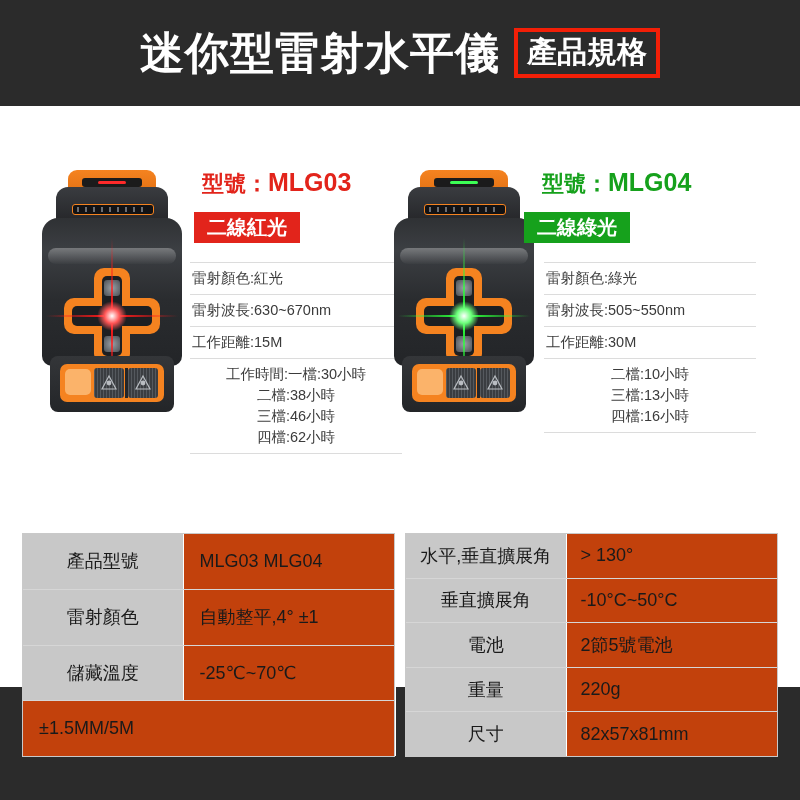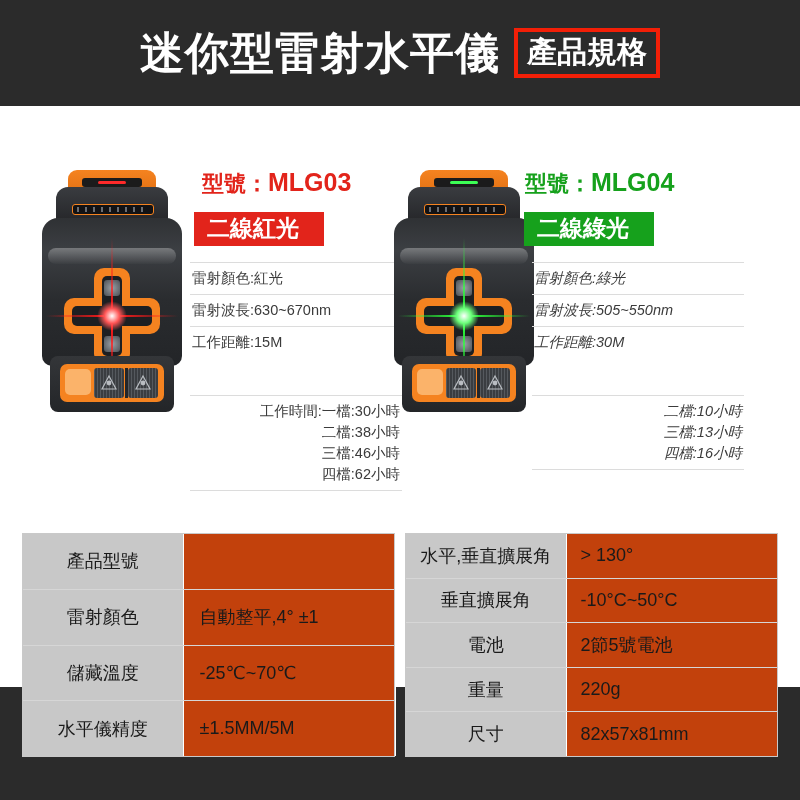--- a/index.html
+++ b/index.html
@@ -58,46 +58,46 @@
   .product{
     width:400px;height:330px;position:relative;
   }
   .model-title{
     position:absolute;top:22px;
     font-size:25px;font-weight:bold;white-space:nowrap;line-height:1;
   }
   .model-title .mt-label{font-size:22px;}
   .badge{
     position:absolute;top:64px;
-    color:#ffffff;font-size:23px;font-weight:bold;
-    padding:5px 25px 6px 13px;line-height:1;white-space:nowrap;
+    color:#ffffff;font-size:20px;font-weight:bold;
+    padding:5px 13px 6px 13px;line-height:1;white-space:nowrap;
   }
   .product.left .model-title{left:190px;margin-left:12px;}
   .product.left .badge{left:194px;}
-  .product.right .model-title{left:125px;}
+  .product.right .model-title{left:142px;}
   .product.right .badge{left:124px;}
   .c-red{color:#e2241b;}
   .c-green{color:#16a11c;}
   .bg-red{background:#e2241b;}
   .bg-green{background:#16a11c;}
 
   
   .spec-list{
     position:absolute;top:114px;width:212px;
   }
   .product.left .spec-list{left:190px;}
-  .product.right .spec-list{left:132px;font-style:italic;}
+  .product.right .spec-list{left:144px;}
   .spec-row{
     border-top:1px solid #dcdcdc;
     padding:5px 2px 5px 2px;
     font-size:14.5px;color:#3b3b3b;line-height:1.45;
     white-space:nowrap;
   }
   .spec-row:last-child{border-bottom:1px solid #dcdcdc;}
-  .spec-row.time{ text-align:right;margin-top:37px; }
+  .spec-row.time{ text-align:center; }
   .spec-row.time .t-line{display:block;}
 
   
   .device{
     position:absolute;top:22px;width:152px;height:262px;
   }
   .product.left .device{left:36px;}
   .product.right .device{left:-12px;}
 
   .dev-handle{
@@ -380,31 +380,31 @@
       </div>
     </div>
   </div>
 </div>
 
 <div class="tables">
 
   <div class="spec-table left">
     <div class="tr">
       <div class="th">產品型號</div>
+      <div class="td">MLG03  MLG04</div>
     </div>
     <div class="tr">
       <div class="th">雷射顏色</div>
       <div class="td">自動整平,4°  ±1</div>
     </div>
     <div class="tr">
       <div class="th">儲藏溫度</div>
       <div class="td">-25℃~70℃</div>
     </div>
     <div class="tr">
-      <div class="th">水平儀精度</div>
       <div class="td">±1.5MM/5M</div>
     </div>
   </div>
 
   <div class="spec-table right">
     <div class="tr">
       <div class="th">水平,垂直擴展角</div>
       <div class="td">&gt; 130°</div>
     </div>
     <div class="tr">

